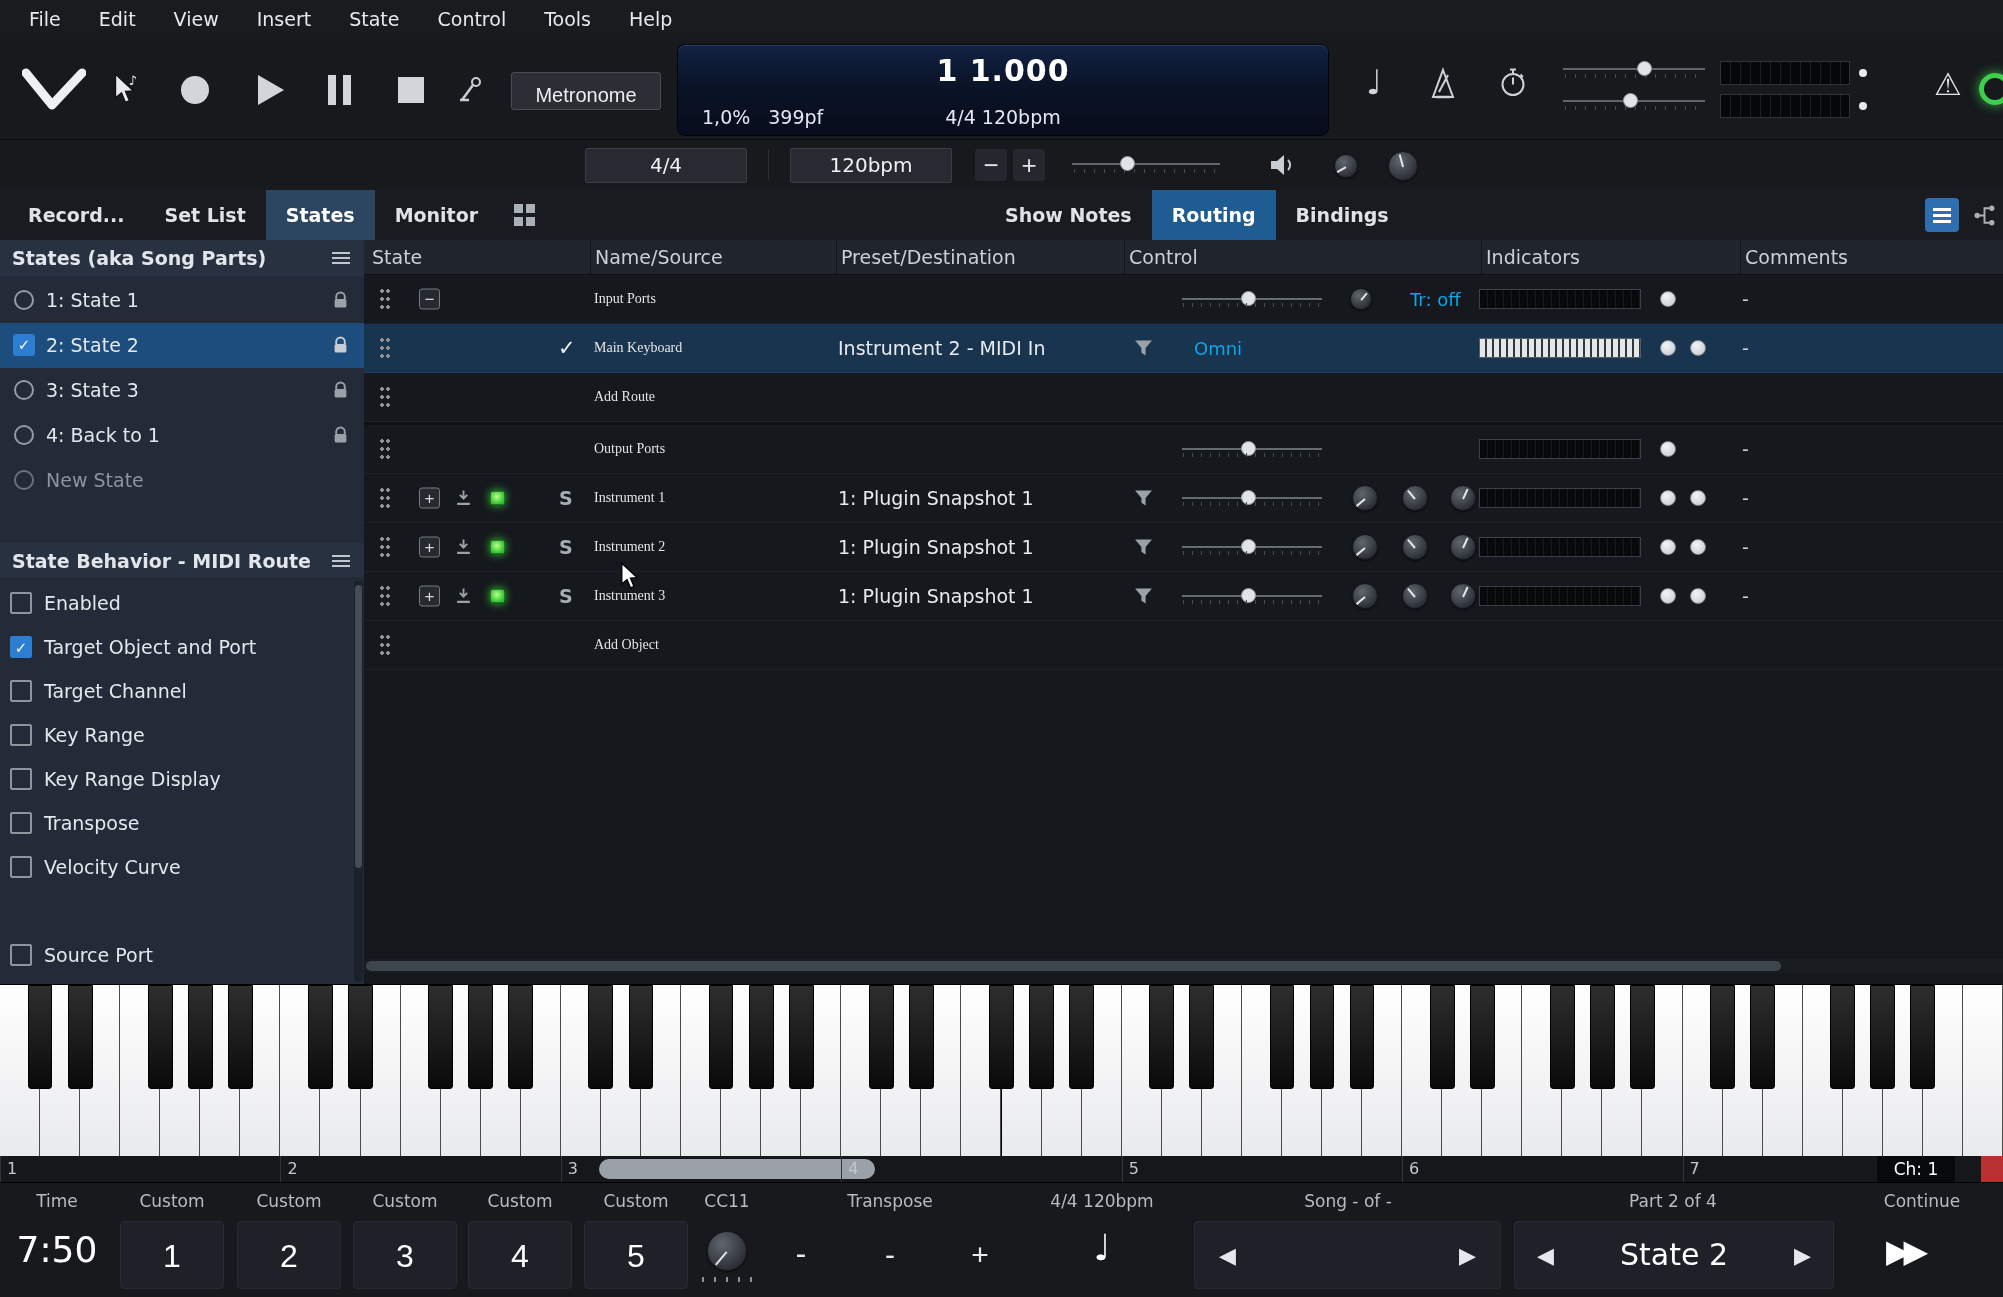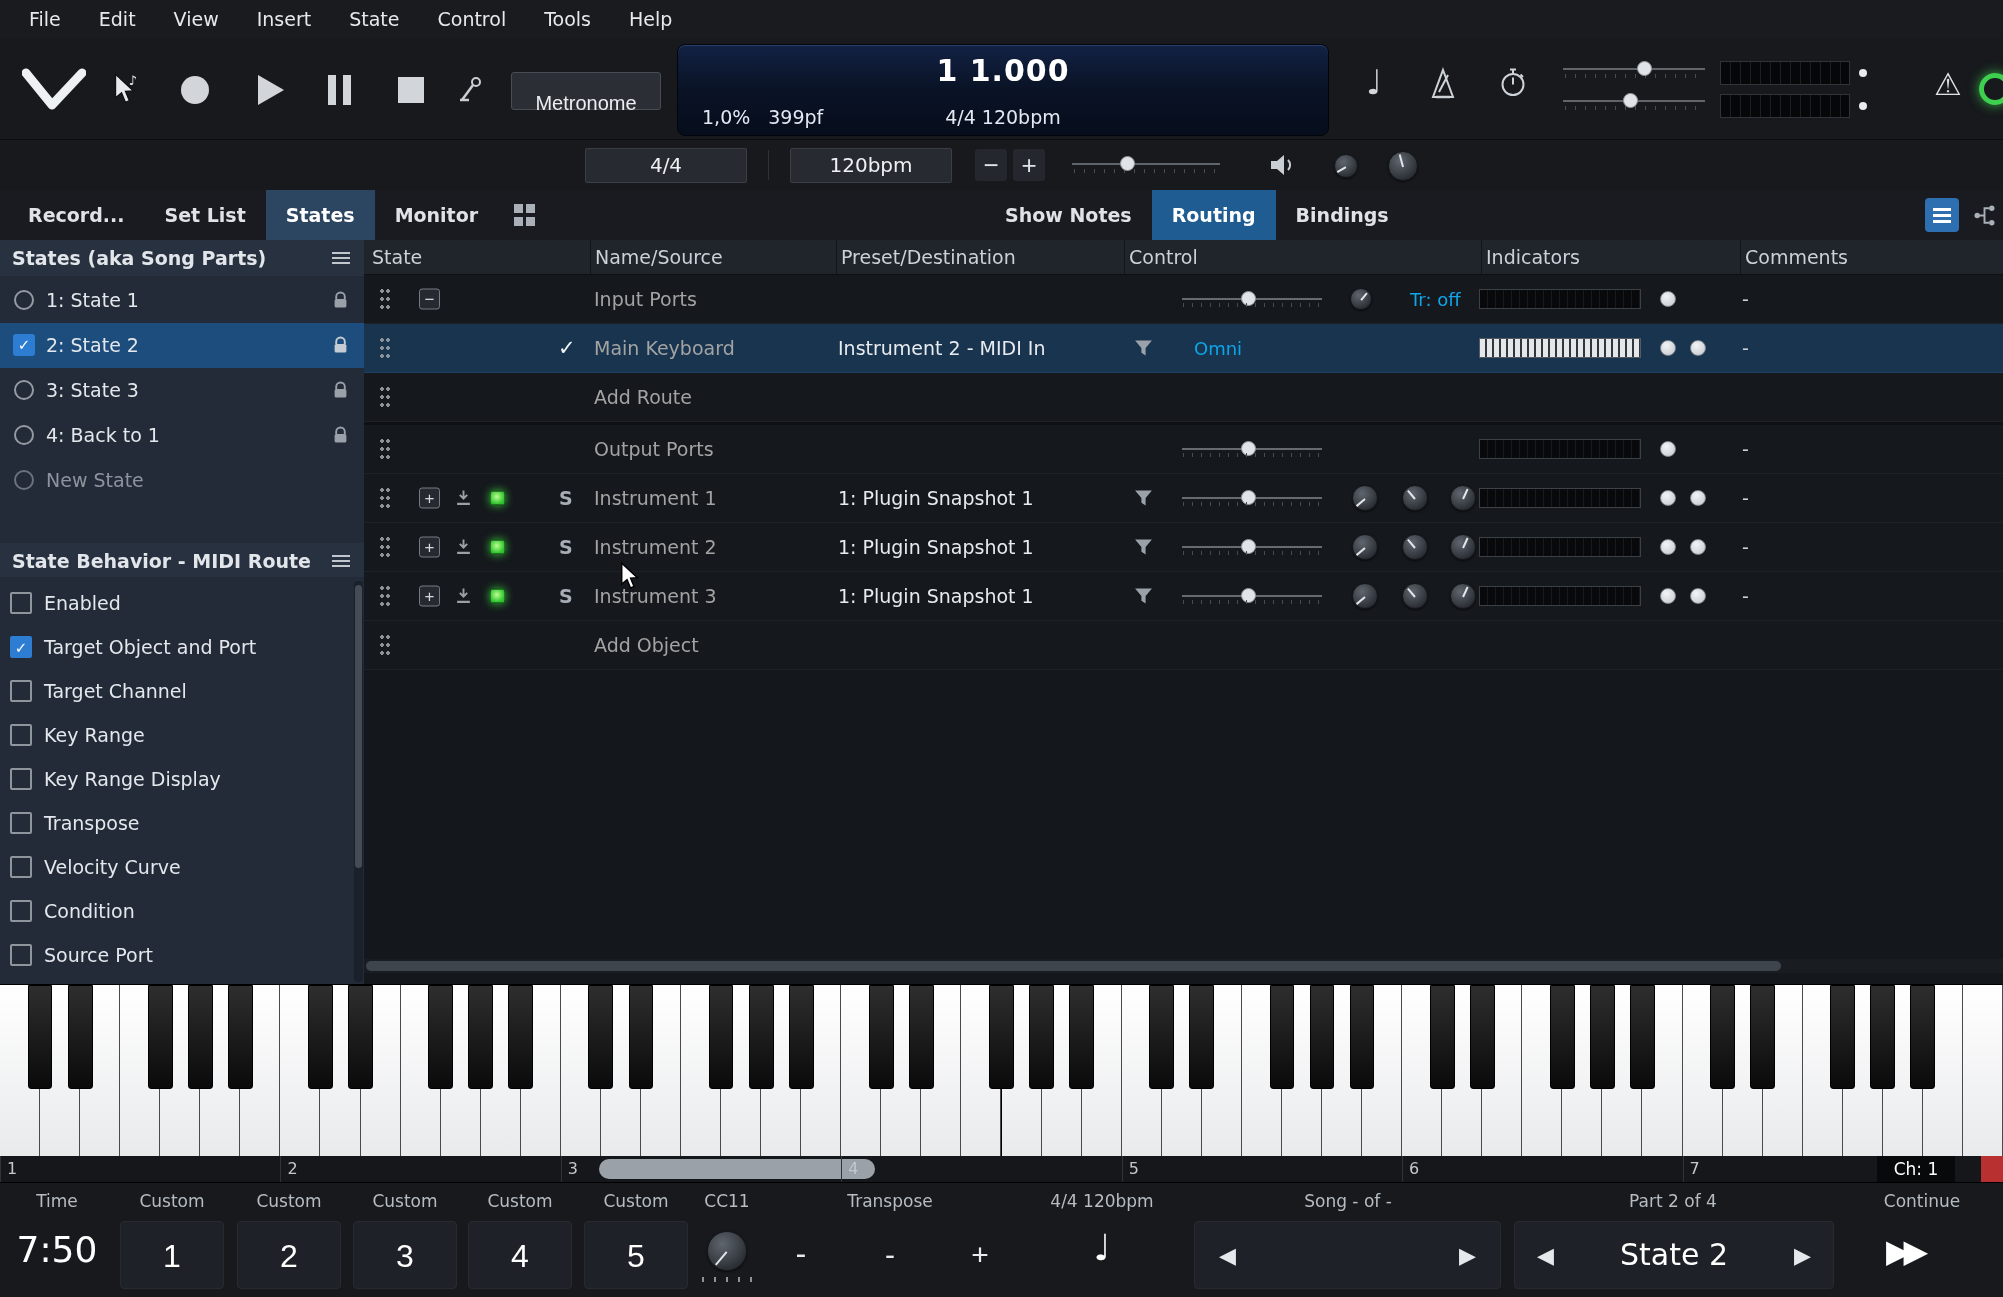--- a/index.html
+++ b/index.html
@@ -8,21 +8,21 @@
        -webkit-font-smoothing:antialiased;}
   .app *{box-sizing:border-box;}
 
   
   .menubar{position:absolute;top:0;left:0;right:0;height:39px;background:#191b1f;display:flex;align-items:center;padding-left:10px;}
   .menubar .mitem{padding:0 19px;font-size:19px;color:#e6e9ed;line-height:39px;cursor:default;}
 
   
   .toolbar{position:absolute;top:39px;left:0;right:0;height:101px;background:#17191d;border-bottom:1px solid #0c0d0f;}
   .toolbar > *{position:absolute;}
-  .tbtn{background:none;border:none;padding:12px;cursor:default;}
+  .tbtn{background:none;border:none;padding:4px;cursor:default;}
   .rec-circle{left:181px;top:37px;width:28px;height:28px;border-radius:50%;background:#d2d5d9;}
   .play-tri{left:258px;top:36px;width:0;height:0;border-left:26px solid #d2d5d9;border-top:15px solid transparent;border-bottom:15px solid transparent;}
   .pause-bars{left:328px;top:36px;width:24px;height:30px;display:flex;gap:7px;}
   .pause-bars i{display:block;width:8px;height:30px;background:#d2d5d9;}
   .stop-sq{left:398px;top:38px;width:26px;height:26px;background:#d2d5d9;}
   .metronome-btn{left:511px;top:33px;width:150px;height:38px;background:#2b2f35;border:1px solid #484d55;border-radius:3px;
       color:#eceef1;font-size:20px;text-align:center;line-height:36px;}
   .transport{left:677px;top:5px;width:652px;height:92px;border-radius:8px;border:1px solid #02050c;
       background:linear-gradient(180deg,#122244 0%,#0a1326 48%,#060d1c 100%);box-shadow:inset 0 1px 0 rgba(120,150,220,.25);}
   .transport .big{margin-top:8px;text-align:center;font-size:30px;font-weight:600;color:#fff;letter-spacing:1px;}
@@ -107,21 +107,21 @@
   .trow{position:relative;height:49px;background:#15181d;border-bottom:1px solid #1e2228;}
   .trow.selected{background:#18344f;border-bottom:1px solid #1d3f61;}
   .spacer{height:3px;background:#0f1115;}
   .trow > *{position:absolute;top:50%;translate:0 -50%;}
   .drag{left:15px;width:12px;height:26px;background-image:radial-gradient(circle,#8c929a 1.7px,transparent 1.9px);background-size:6px 8px;background-position:0 1px;}
   .exp{left:55px;width:21px;height:21px;border:1px solid #767c84;border-radius:3px;background:#262a30;color:#d6dade;font-size:17px;line-height:19px;text-align:center;padding:0;}
   .rcheck{left:194px;font-size:21px;color:#f2f4f6;}
   .gled{left:126px;width:15px;height:15px;border-radius:3px;background:radial-gradient(circle at 45% 40%,#b9ff8e,#2ec22e 72%);box-shadow:0 0 9px rgba(60,220,60,.85);border:1px solid #1d7a1d;}
   .midiin{left:91px;}
   .solo{left:195px;font-size:19px;font-weight:600;color:#a7adb5;}
-  .rname{left:230px;font-size:19px;color:#a3a3a3;white-space:nowrap;}
+  .rname{left:230px;font-size:14px;color:#e5e5e5;white-space:nowrap;font-family:Liberation Serif, serif;}
   .rpreset{left:474px;font-size:19px;color:#e8ebef;white-space:nowrap;}
   .ficon{left:770px;}
   .ctl-sl{left:818px;width:140px;height:16px;}
   .ctl-sl::before{content:"";position:absolute;left:0;right:0;top:7px;height:2px;background:#666b72;}
   .ctl-sl::after{content:"";position:absolute;left:1px;right:1px;top:12px;height:4px;background:repeating-linear-gradient(90deg,#474c53 0 1px,transparent 1px 9px);}
   .ctl-sl .hnd{position:absolute;top:0;width:15px;height:15px;border-radius:50%;background:#e0e3e7;border:1px solid #8f959c;margin-left:-8px;}
   .ctl-knob{width:26px;height:26px;}
   .k1{left:988px;} .k2{left:1038px;} .k3{left:1086px;}
   .kin{left:986px;width:22px;height:22px;}
   .ctl-text{font-size:18px;color:#0ea5e9;white-space:nowrap;}
@@ -374,24 +374,20 @@
           <span class="cbx"></span>
           <span class="bh-label">Key Range Display</span>
         </div>
       <div class="bh-item" style="top:561px">
           <span class="cbx"></span>
           <span class="bh-label">Transpose</span>
         </div>
       <div class="bh-item" style="top:605px">
           <span class="cbx"></span>
           <span class="bh-label">Velocity Curve</span>
-        </div>
-      <div class="bh-item" style="top:649px">
-          <span class="cbx"></span>
-          <span class="bh-label">Condition</span>
         </div>
       <div class="bh-item" style="top:693px">
           <span class="cbx"></span>
           <span class="bh-label">Source Port</span>
         </div>
 
       <div class="side-scroll">
           <div class="thumb"></div>
         </div>
     </aside>

